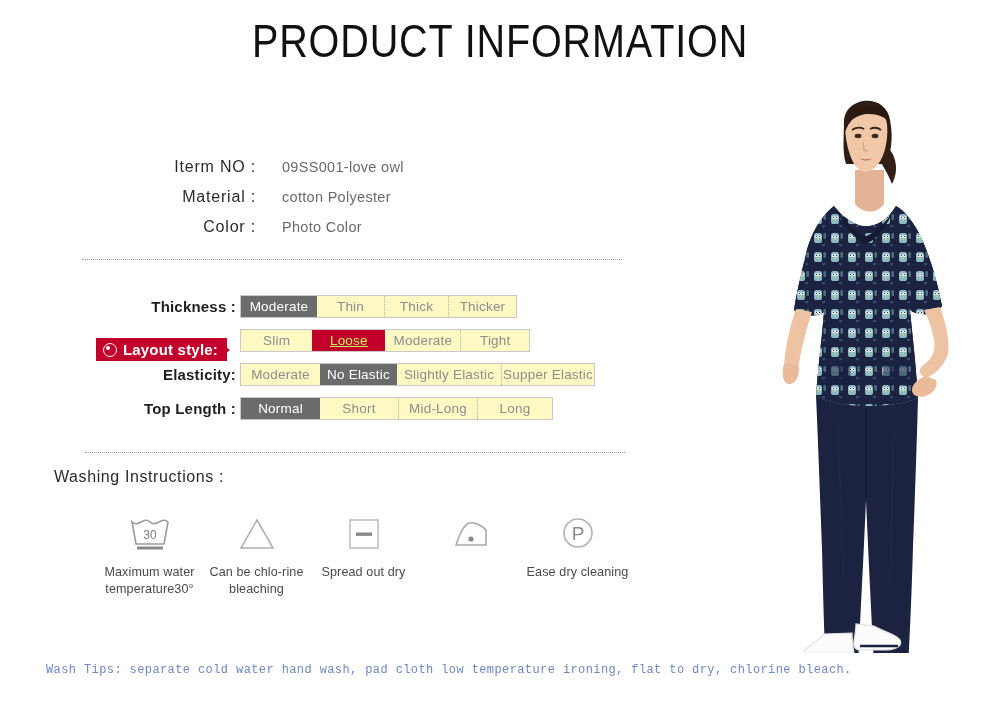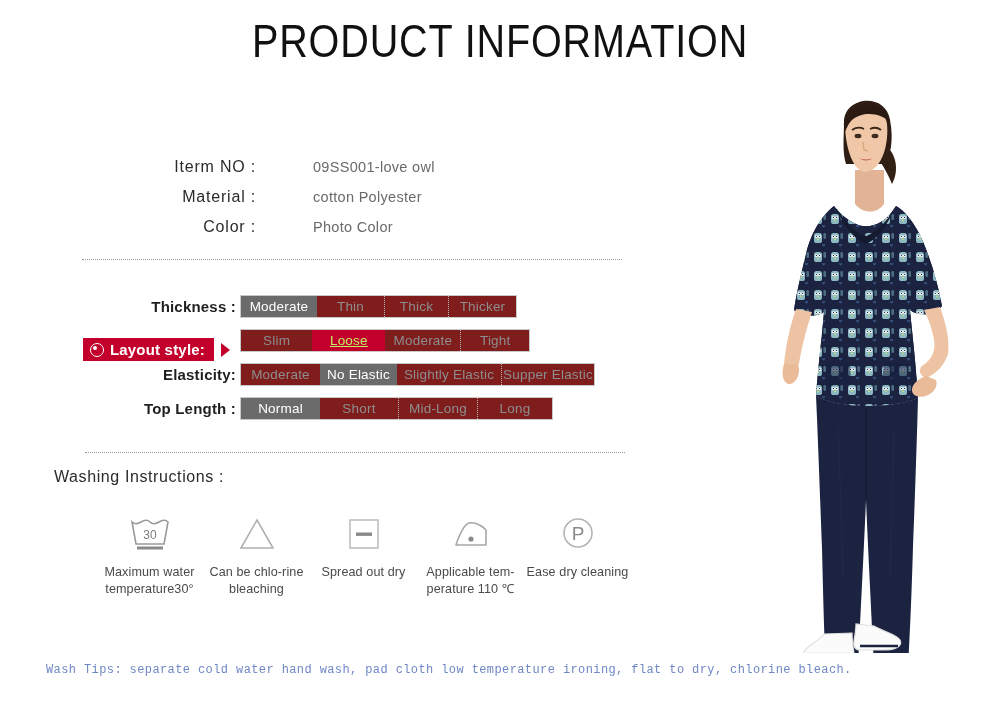--- a/index.html
+++ b/index.html
@@ -37,21 +37,20 @@
   .attr-list {
     position: absolute;
     left: 138px;
     top: 158px;
     width: 420px;
   }
   .attr-row {
     display: flex;
     align-items: baseline;
     height: 30px;
-    gap: 31px;
   }
   .attr-key {
     width: 118px;
     text-align: right;
     font-size: 16px;
     color: #2b2b2b;
     letter-spacing: 0.8px;
     font-weight: 400;
     white-space: nowrap;
   }
@@ -98,21 +97,21 @@
   }
   
   .spec-label.badge {
     position: relative;
     text-align: left;
     padding: 0;
     width: 240px;
   }
   .badge-inner {
     position: absolute;
-    right: 26px;
+    right: 13px;
     top: -2px;
     height: 23px;
     background: #c2002b;
     color: #ffffff;
     display: flex;
     align-items: center;
     padding: 0 9px 0 7px;
     font-size: 15px;
     font-weight: 700;
     white-space: nowrap;
@@ -154,21 +153,21 @@
     box-sizing: border-box;
     background: #ffffff;
   }
   .opt {
     display: flex;
     align-items: center;
     justify-content: center;
     font-size: 13.5px;
     color: #8d8d8d;
     letter-spacing: 0.2px;
-    background: #7f1d1d;
+    background: #fef9c3;
     white-space: nowrap;
     box-sizing: border-box;
     position: relative;
   }
   .opt.sep {
     border-left: 1px dotted #b5b5b5;
   }
   .opt.selected-gray {
     background: #6b6b6b;
     color: #ffffff;
@@ -344,21 +343,20 @@
     <div class="wash-cap">Spread out dry</div>
   </div>
 
   <div class="wash-item">
     <div class="wash-glyph">
       <svg width="52" height="42" viewBox="0 0 52 42">
         <path d="M11 33 L41 33 L41 18 C41 18, 33 9, 24 11 C17 13, 11 33, 11 33 Z" fill="none" stroke="#a8a8a8" stroke-width="1.6" stroke-linejoin="round"></path>
         <circle cx="26" cy="27" r="2.6" fill="#8a8a8a"></circle>
       </svg>
     </div>
-    <div class="wash-cap">Applicable tem-perature 110 ℃</div>
   </div>
 
   <div class="wash-item">
     <div class="wash-glyph">
       <svg width="52" height="42" viewBox="0 0 52 42">
         <circle cx="26" cy="21" r="14" fill="none" stroke="#b4b4b4" stroke-width="1.6"></circle>
         <text x="26" y="28" font-family="Liberation Sans, sans-serif" font-size="19" fill="#8a8a8a" text-anchor="middle">P</text>
       </svg>
     </div>
     <div class="wash-cap">Ease dry cleaning</div>

